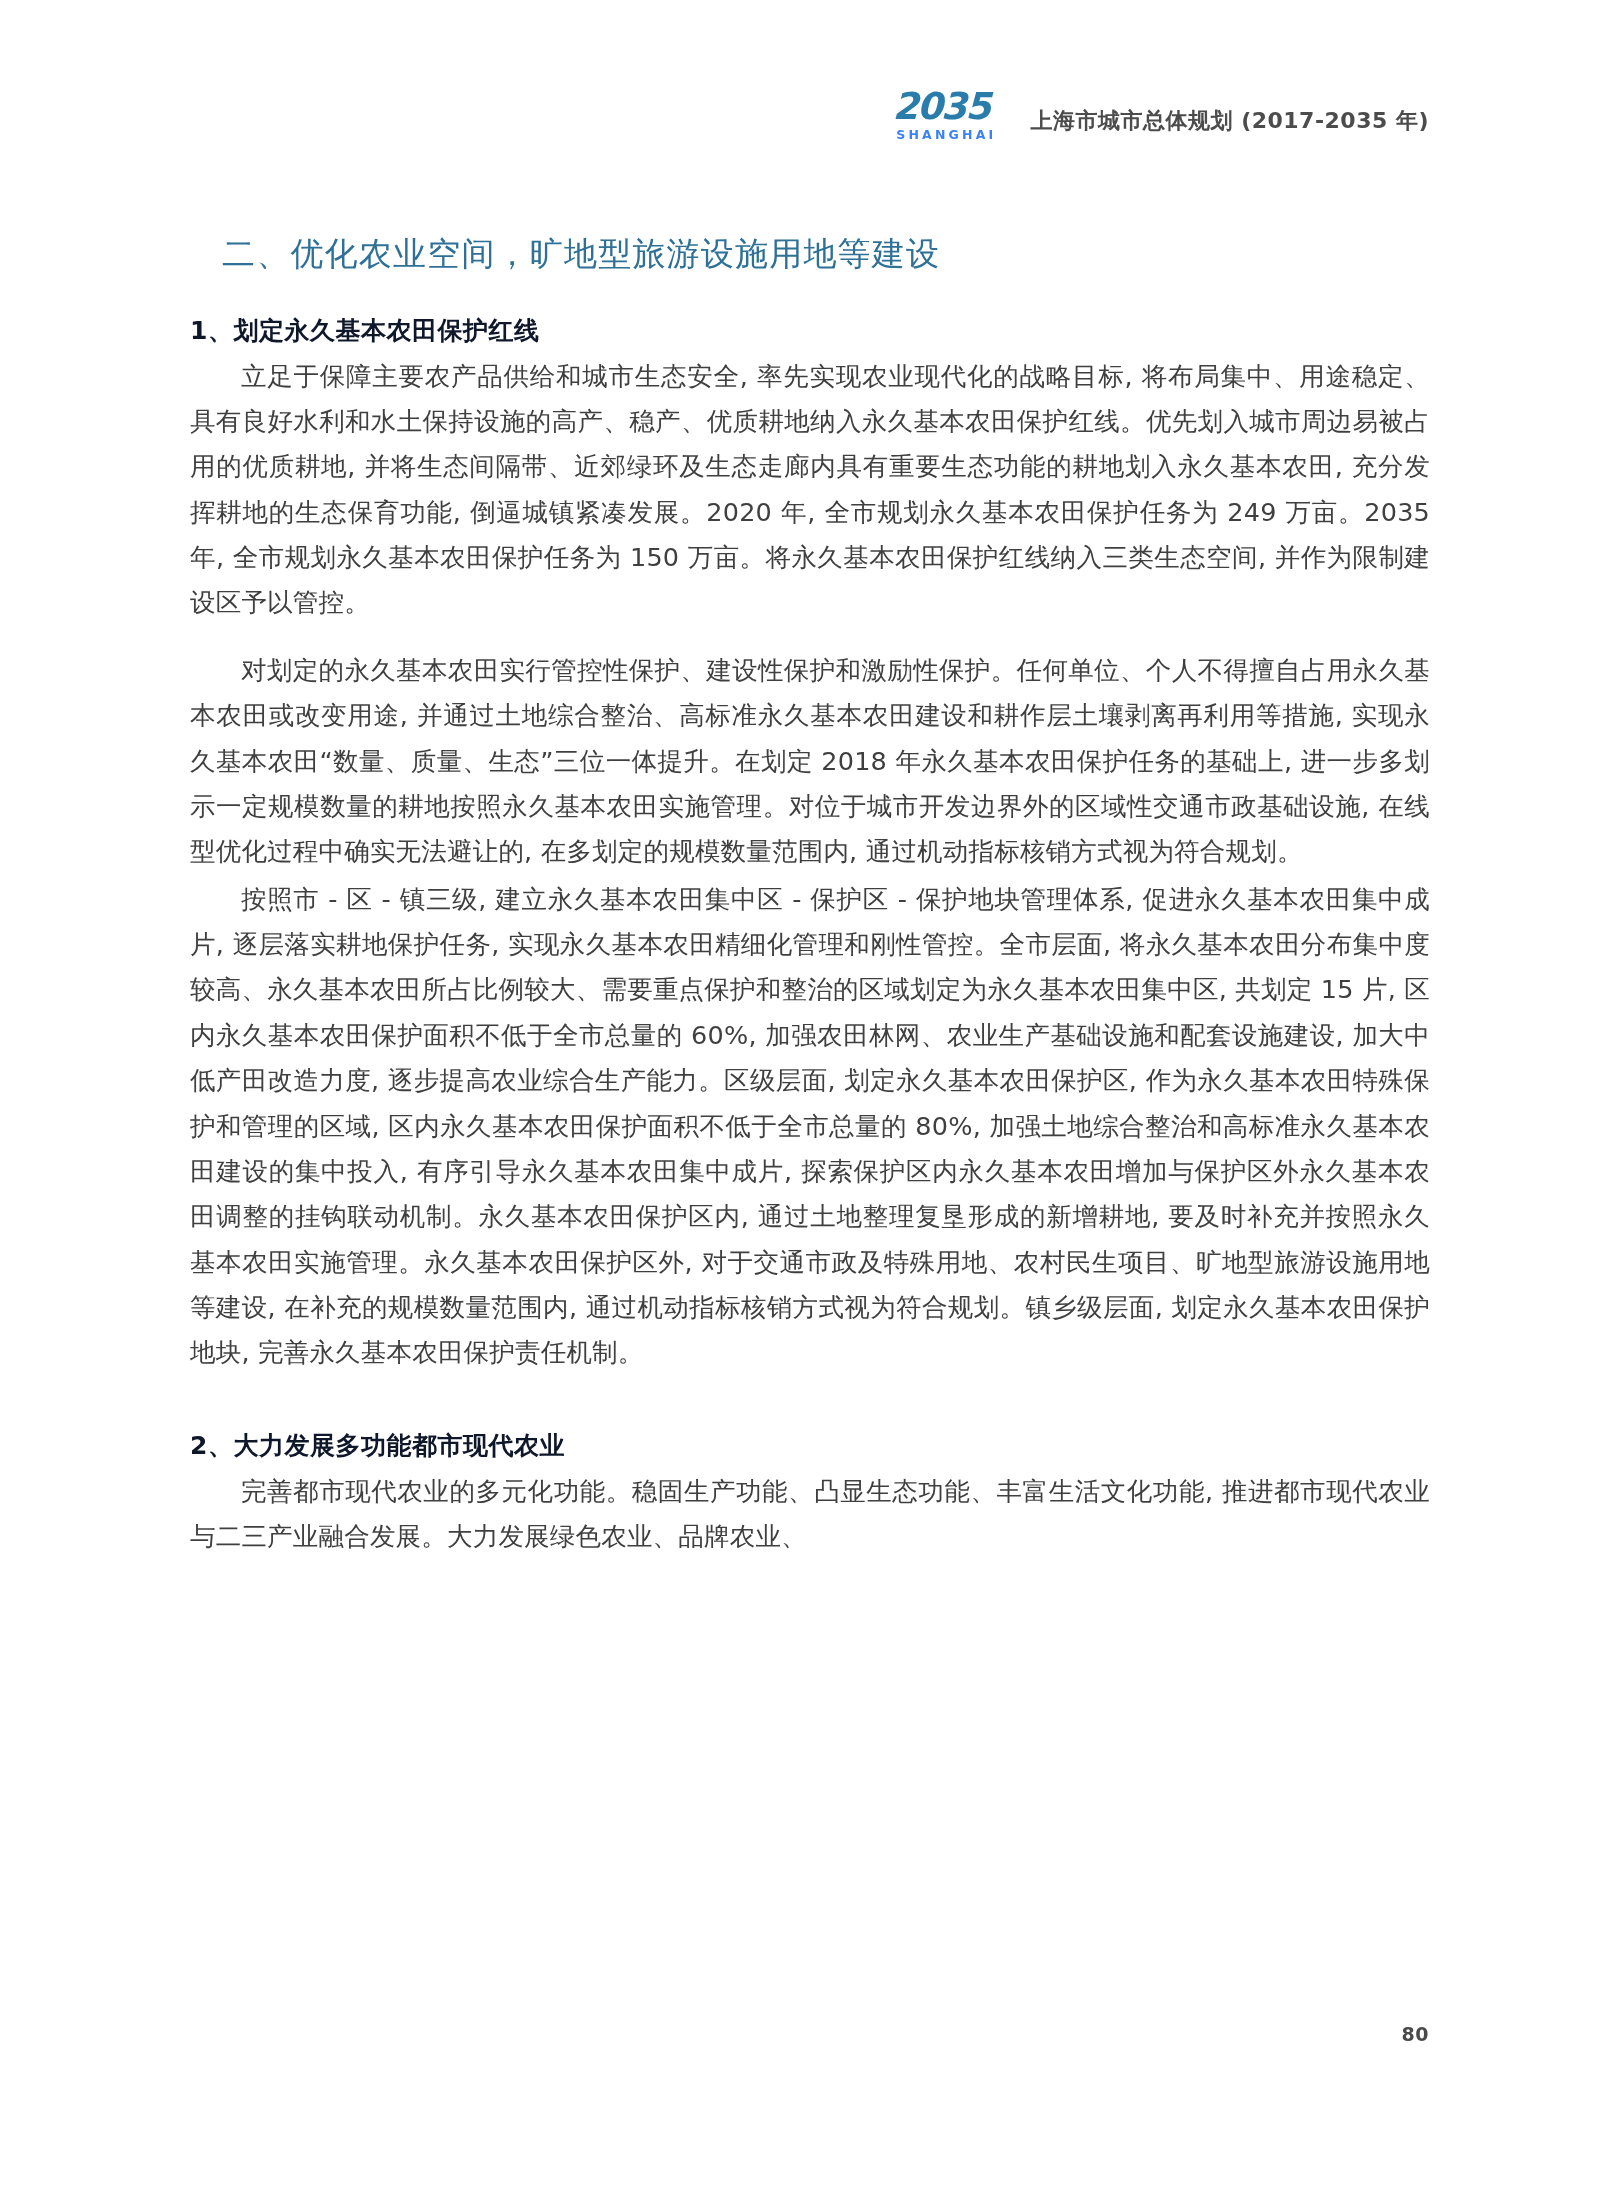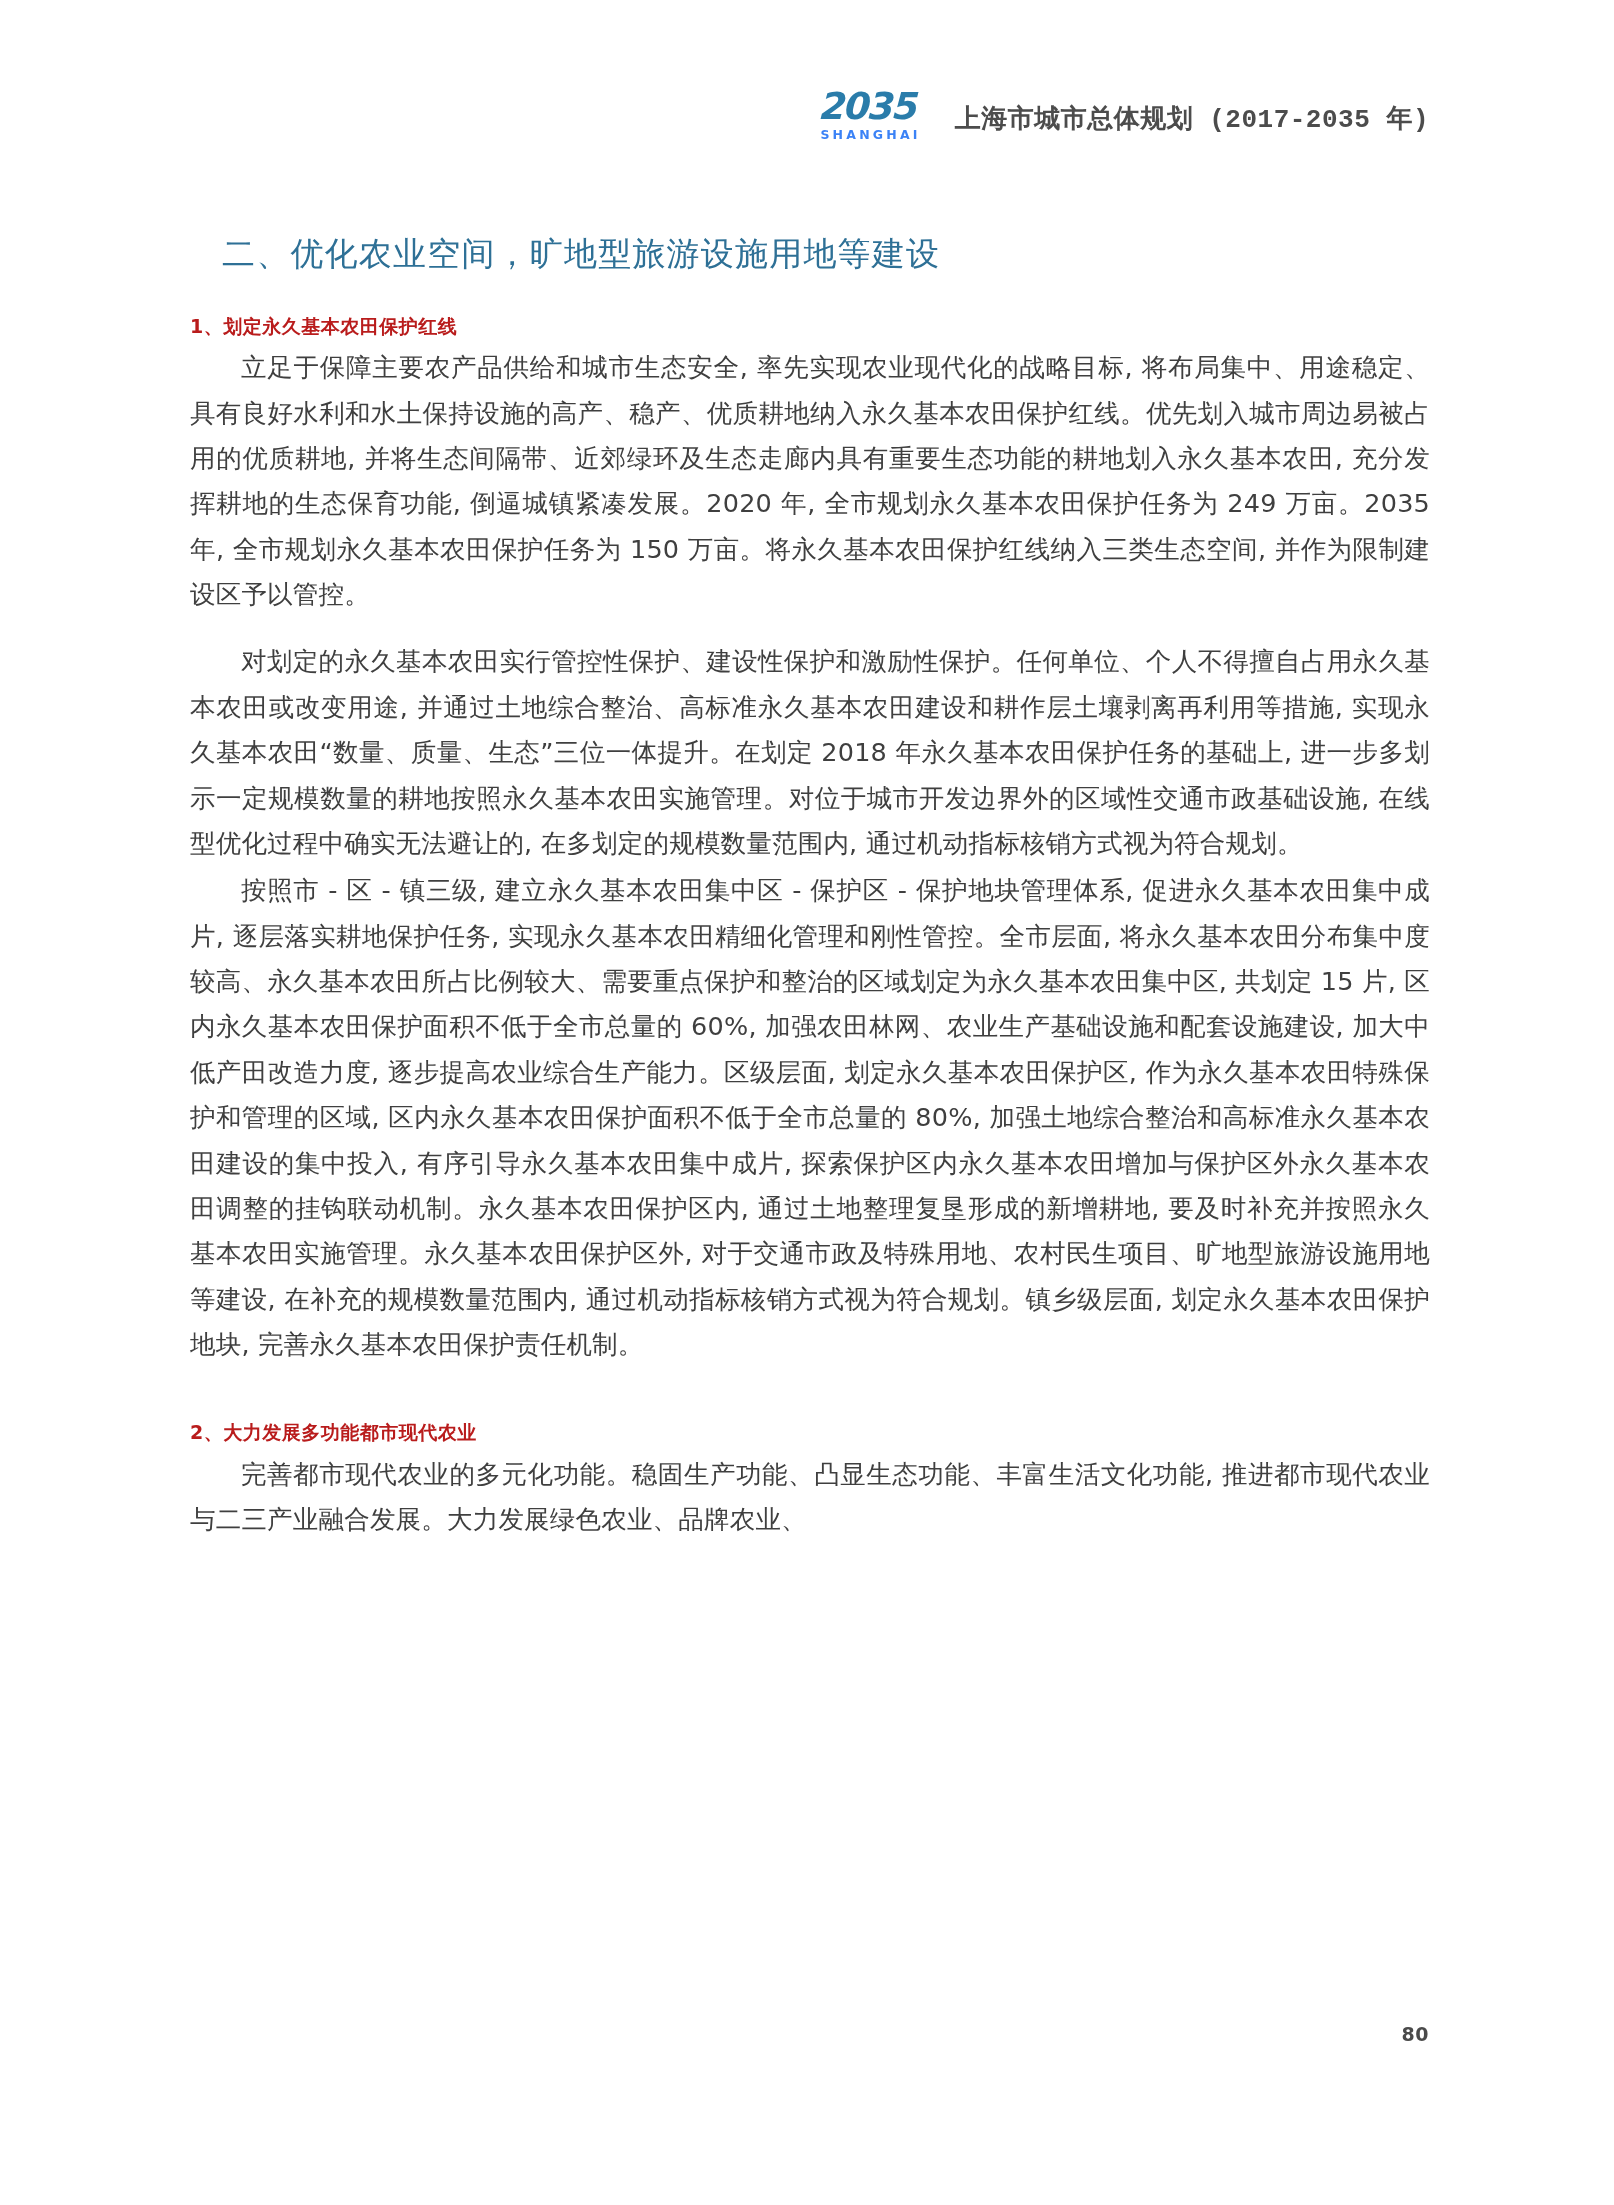--- a/index.html
+++ b/index.html
@@ -52,50 +52,49 @@
   }
   .brand-logo-city {
     font-size: 12.5px;
     font-weight: 700;
     letter-spacing: 3.2px;
     color: #3b82f6;
     margin-top: 4px;
     margin-left: 3px;
   }
   .header-title {
-    font-size: 26px;
+    font-size: 22px;
     font-weight: 700;
     color: #4c4c4c;
     letter-spacing: 0.5px;
     white-space: nowrap;
     padding-bottom: 8px;
-    font-family: Liberation Mono, monospace;
   }
 
   
   .content {
     position: absolute;
     top: 232px;
     left: 190px;
     width: 1240px;
   }
 
   .section-heading {
     color: #2e7096;
     font-size: 33px;
     font-weight: 400;
     letter-spacing: 1.2px;
     line-height: 1.35;
     margin: 0 0 36px 32px;
   }
 
   .sub-heading {
-    font-size: 19px;
+    font-size: 25px;
     font-weight: 700;
-    color: #b91c1c;
+    color: #0f172a;
     letter-spacing: 0.5px;
     line-height: 1.4;
     margin: 0 0 6px 0;
   }
   .sub-heading.spaced { margin-top: 52px; }
 
   .para {
     font-size: 25.5px;
     line-height: 1.78;
     color: #3f3f3f;

